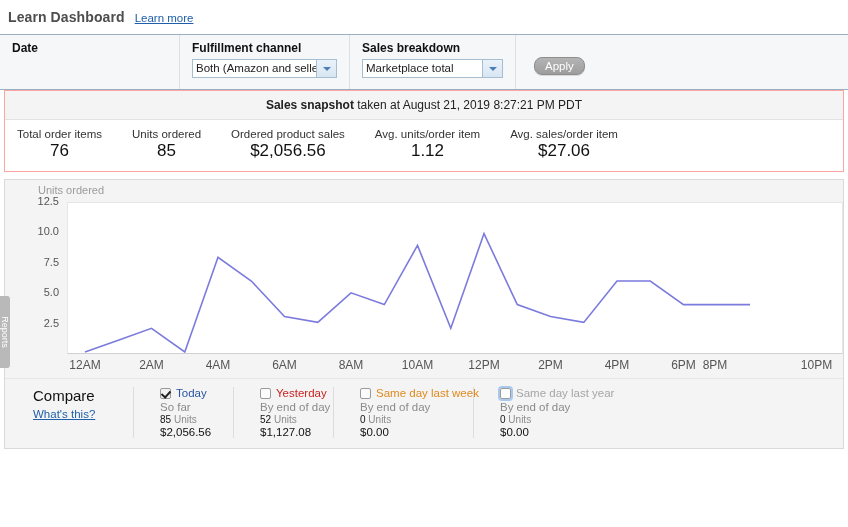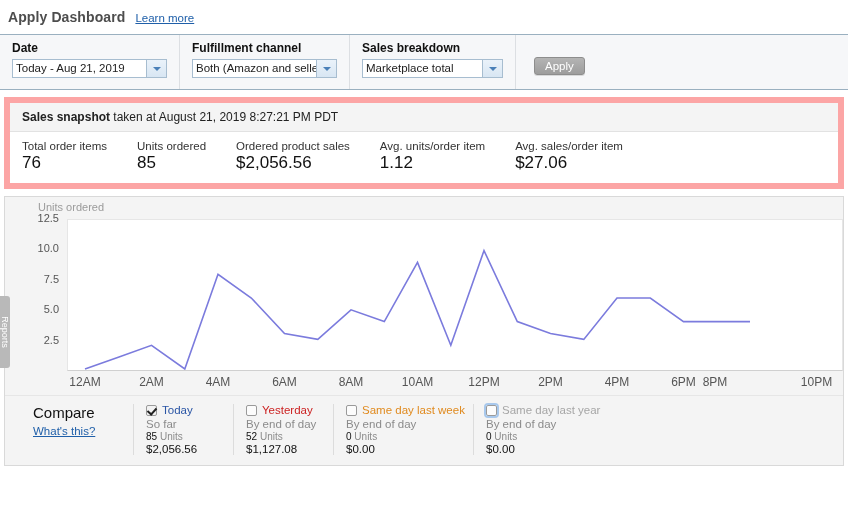--- a/index.html
+++ b/index.html
@@ -98,32 +98,33 @@
   .apply-zone {
     display: flex;
     align-items: flex-start;
     padding: 22px 0 0 18px;
   }
   .apply-btn {
     font-size: 11.5px;
     color: #ffffff;
     background: linear-gradient(#b4b4b4, #9d9d9d);
     border: 1px solid #8d8d8d;
-    border-radius: 3px;
+    border-radius: 8px;
     padding: 2px 10px;
     box-shadow: 0 1px 0 rgba(0,0,0,.12);
     cursor: default;
   }
 
   
   .panel {
-    margin: 7px 4px 0 4px;
-    border: 6px solid #fca5a5;
+    margin: 0 4px 0 4px;
+    border: 1px solid #fca5a5;
     background: #fff;
     box-sizing: border-box;
+    text-align: center;
   }
   .panel-head {
     background: #f4f4f4;
     border-bottom: 1px solid #e2e2e2;
     padding: 7px 12px;
     font-size: 12px;
     color: #222;
   }
   .panel-head b { font-weight: bold; }
   .snapshot-row {
@@ -202,21 +203,21 @@
     box-sizing: border-box;
   }
   .compare-title { font-size: 15px; font-weight: normal; color: #111; }
   .whats-this {
     font-size: 11.5px; color: #1f5fa9;
     text-decoration: underline; cursor: pointer;
     display: inline-block; margin-top: 3px;
   }
   .series-col {
     width: 100px;
-    padding-left: 12px;
+    padding-left: 26px;
     border-left: 1px solid #dcdcdc;
     box-sizing: border-box;
   }
   .series-col.wide { width: 140px; }
   .series-head { display: flex; align-items: center; gap: 5px; }
   .cb {
     width: 11px; height: 11px;
     border: 1px solid #9a9a9a;
     background: #fcfcfc;
     border-radius: 2px;
@@ -258,34 +259,28 @@
     transform: translate(-50%,-50%) rotate(90deg);
     font-size: 9px;
     color: #fff;
     white-space: nowrap;
   }
 </style>
 </head>
 <body>
 
 <div class="titlebar">
-  <div class="page-title">Apply Dashboard</div>
+  <div class="page-title">Learn Dashboard</div>
   <a class="learn-more">Learn more</a>
 </div>
 
 <div class="filterbar">
 
   <div class="filter-group fg-date">
     <div class="filter-label">Date</div>
-    <div class="select-wrap">
-      <div class="select-text">Today - Aug 21, 2019</div>
-      <div class="select-btn">
-        <span class="caret"></span>
-      </div>
-    </div>
   </div>
 
   <div class="filter-group fg-fulfil">
     <div class="filter-label">Fulfillment channel</div>
     <div class="select-wrap">
       <div class="select-text">Both (Amazon and selle</div>
       <div class="select-btn">
         <span class="caret"></span>
       </div>
     </div>

